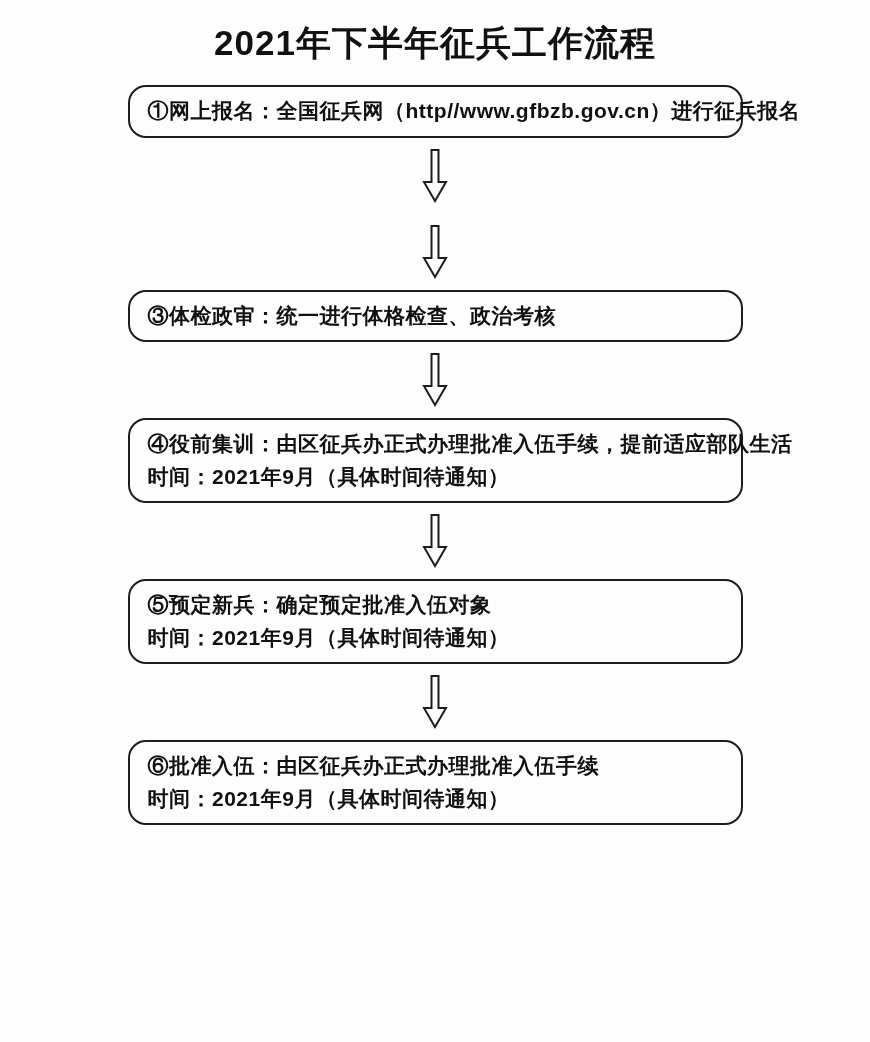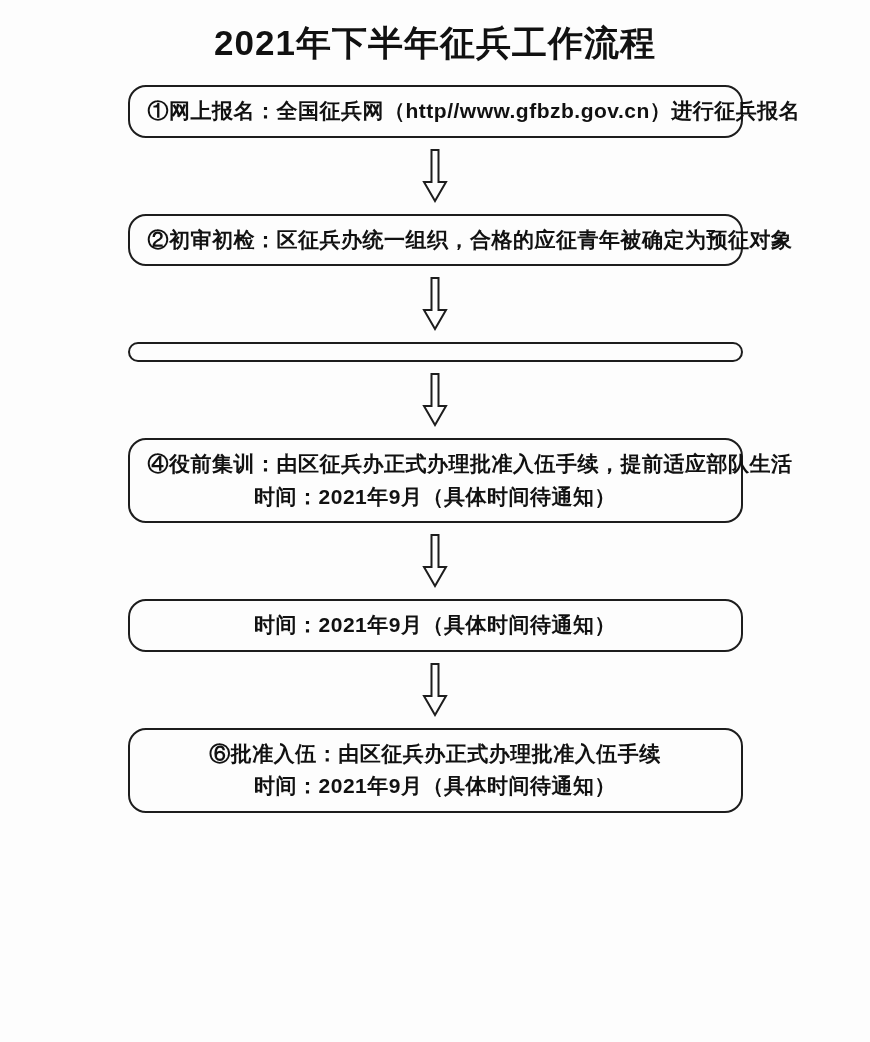--- a/index.html
+++ b/index.html
@@ -23,21 +23,20 @@
     font-size: 35px;
     font-weight: 700;
     letter-spacing: 1px;
     margin: 6px 0 18px 0;
   }
   .box {
     border: 2px solid #1d1d1d;
     border-radius: 18px;
     background: #fdfdfd;
     padding: 8px 18px;
-    text-align: center;
   }
   .line {
     font-size: 21px;
     font-weight: 600;
     line-height: 1.55;
     letter-spacing: 0.5px;
     white-space: nowrap;
   }
   .line.indent {
     padding-left: 3em;
@@ -59,51 +58,50 @@
   <div class="box">
     <div class="line">①网上报名：全国征兵网（http//www.gfbzb.gov.cn）进行征兵报名</div>
   </div>
 
   <div class="arrow">
     <svg width="26" height="54" viewBox="0 0 26 54" aria-hidden="true">
       <path d="M9.5 1 H16.5 V33 H24 L13 52 L2 33 H9.5 Z" fill="#fdfdfd" stroke="#1d1d1d" stroke-width="2" stroke-linejoin="miter"></path>
     </svg>
   </div>
 
-  <div class="box">
-    <div class="line">②初审初检：区征兵办统一组织，合格的应征青年被确定为预征对象</div>
-  </div>
 
   <div class="arrow">
     <svg width="26" height="54" viewBox="0 0 26 54" aria-hidden="true">
       <path d="M9.5 1 H16.5 V33 H24 L13 52 L2 33 H9.5 Z" fill="#fdfdfd" stroke="#1d1d1d" stroke-width="2" stroke-linejoin="miter"></path>
     </svg>
   </div>
 
   <div class="box">
+    <div class="line">③体检政审：统一进行体格检查、政治考核</div>
   </div>
 
   <div class="arrow">
     <svg width="26" height="54" viewBox="0 0 26 54" aria-hidden="true">
       <path d="M9.5 1 H16.5 V33 H24 L13 52 L2 33 H9.5 Z" fill="#fdfdfd" stroke="#1d1d1d" stroke-width="2" stroke-linejoin="miter"></path>
     </svg>
   </div>
 
   <div class="box">
     <div class="line">④役前集训：由区征兵办正式办理批准入伍手续，提前适应部队生活</div>
     <div class="line">时间：2021年9月（具体时间待通知）</div>
   </div>
 
   <div class="arrow">
     <svg width="26" height="54" viewBox="0 0 26 54" aria-hidden="true">
       <path d="M9.5 1 H16.5 V33 H24 L13 52 L2 33 H9.5 Z" fill="#fdfdfd" stroke="#1d1d1d" stroke-width="2" stroke-linejoin="miter"></path>
     </svg>
   </div>
 
   <div class="box">
+    <div class="line">⑤预定新兵：确定预定批准入伍对象</div>
     <div class="line">时间：2021年9月（具体时间待通知）</div>
   </div>
 
   <div class="arrow">
     <svg width="26" height="54" viewBox="0 0 26 54" aria-hidden="true">
       <path d="M9.5 1 H16.5 V33 H24 L13 52 L2 33 H9.5 Z" fill="#fdfdfd" stroke="#1d1d1d" stroke-width="2" stroke-linejoin="miter"></path>
     </svg>
   </div>
 
   <div class="box">

